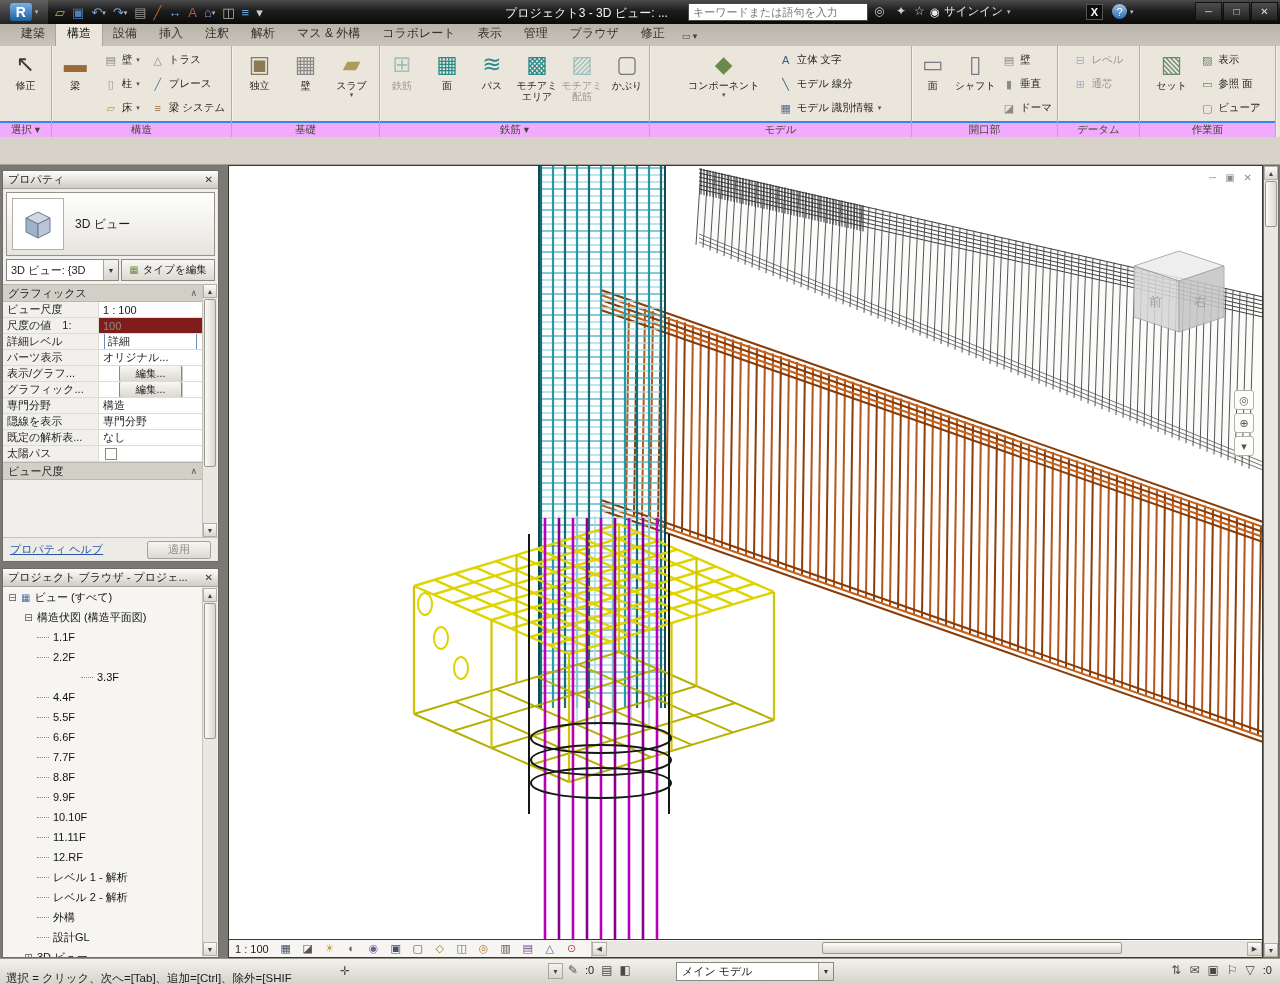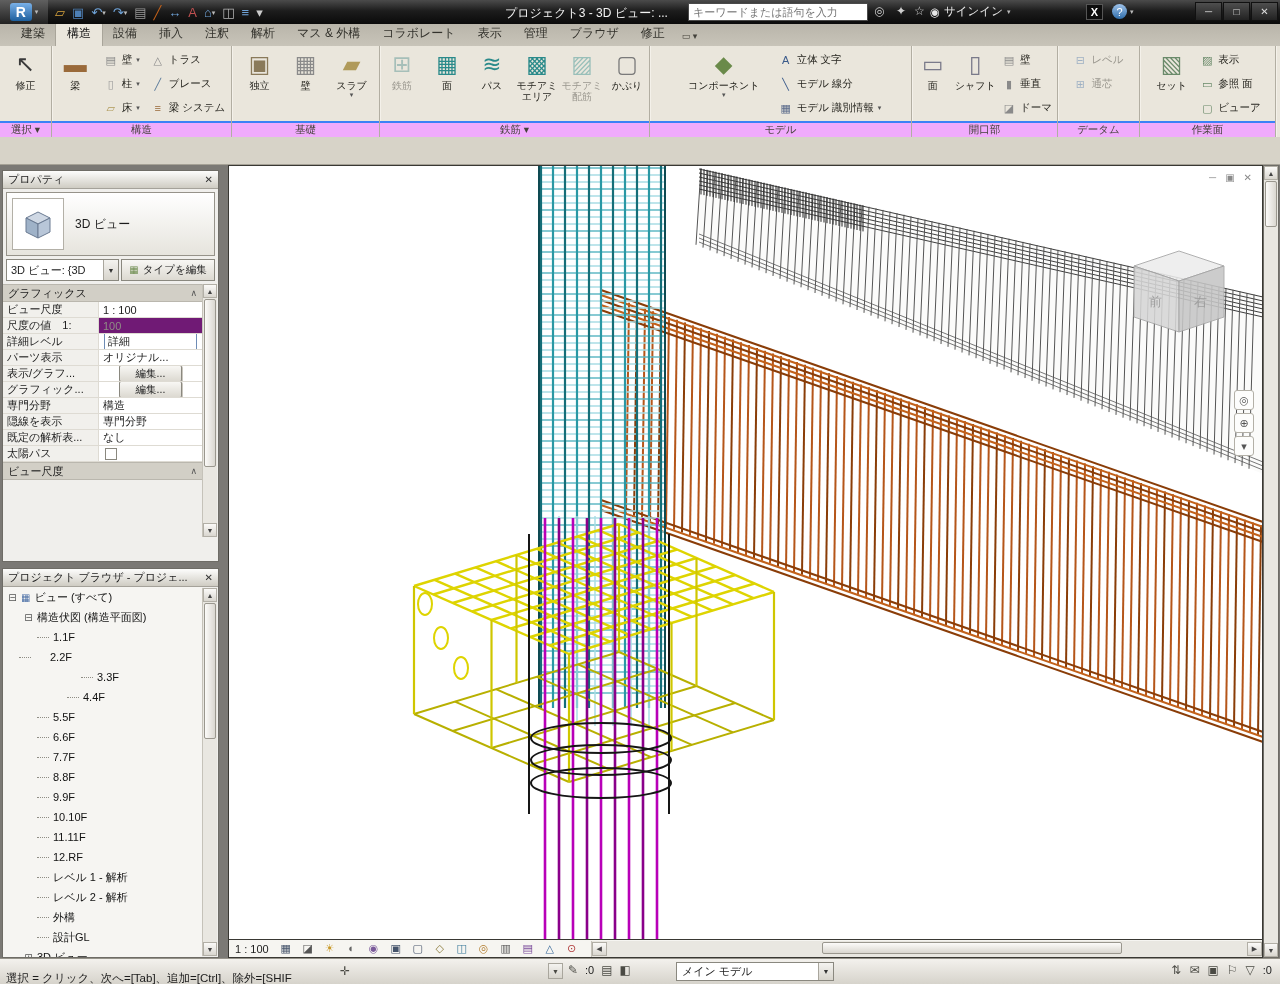--- a/index.html
+++ b/index.html
@@ -51,21 +51,21 @@
 #selrow{display:flex;margin:0 3px 3px;gap:2px;height:22px}
 .combo{flex:1;background:#fff;border:1px solid #8a887f;font-size:11px;display:flex;align-items:center;padding-left:4px;color:#1c1c1c;overflow:hidden;white-space:nowrap;cursor:pointer}
 .ca{margin-left:auto;width:15px;align-self:stretch;background:linear-gradient(#f4f3f0,#d7d4cc);border-left:1px solid #a9a69d;display:flex;align-items:center;justify-content:center;font-size:7px;color:#333;flex:none}
 #edittype{width:94px;background:linear-gradient(#f8f7f4,#dcd9d1);border:1px solid #8a887f;font-size:10.5px;display:flex;align-items:center;justify-content:center;gap:4px;cursor:pointer;color:#1c1c1c}
 #propgrid{margin-right:16px}
 .grouphead{height:18px;background:#d2cfc6;border-top:1px solid #bab7ae;border-bottom:1px solid #bab7ae;display:flex;align-items:center;font-size:11px;padding:0 5px;color:#1c1c1c}
 .chev{margin-left:auto;font-size:9px;color:#555}
 .prow{display:flex;height:16px;border-bottom:1px solid #dedbd3;background:#fff;font-size:11px}
 .pl{width:96px;background:#f1f0ec;border-right:1px solid #dedbd3;display:flex;align-items:center;padding:0 4px;color:#1c1c1c;white-space:nowrap;overflow:hidden;flex:none}
 .pv{flex:1;display:flex;align-items:center;padding:0 4px;color:#1c1c1c;white-space:nowrap;overflow:hidden}
-.pv.pdis{color:#8f8d85;background:#701a75}
+.pv.pdis{color:#8f8d85;background:#7f1d1d}
 .pvcombo{flex:1;align-self:center;height:19px;border:1px solid #6e8cb5;background:#fff;display:flex;align-items:center;padding-left:3px;margin:0 1px}
 .pbtn{margin:0 auto;padding:0 16px;height:17px;background:linear-gradient(#f8f7f4,#dcd9d1);border:1px solid #8a887f;border-radius:2px;font-size:10.5px;display:flex;align-items:center;cursor:pointer;box-shadow:1px 1px 0 #c9c6be}
 .chk{width:12px;height:12px;border:1px solid #8a887f;background:#fff;margin-left:2px}
 .vscroll{position:absolute;right:1px;width:15px;background:#e9e7e1;border-left:1px solid #c5c2b9;display:flex;flex-direction:column}
 .sarr{height:14px;background:linear-gradient(#fbfaf8,#d9d6cf);border:1px solid #b2afa6;display:flex;align-items:center;justify-content:center;font-size:7px;color:#444;flex:none}
 .sthumb{margin:1px;background:linear-gradient(90deg,#fcfbf9,#dad7d0);border:1px solid #9a978e;border-radius:2px}
 #pbottom{position:absolute;left:0;right:0;bottom:0;height:24px;display:flex;align-items:center;padding:0 7px;background:#edebe6;border-top:1px solid #c6c3ba}
 #phelp{font-size:11px;color:#2a56a5;text-decoration:underline;cursor:pointer}
 #applybtn{margin-left:auto;width:64px;height:18px;background:linear-gradient(#f6f5f2,#dcd9d1);border:1px solid #a5a29a;border-radius:2px;font-size:11px;color:#8f8d85;display:flex;align-items:center;justify-content:center}
 
@@ -465,20 +465,24 @@
         <span>ビュー尺度</span>
         <span class="chev">∧</span>
       </div>
     </div>
   <div class="vscroll" style="top:113px;bottom:24px">
     <div class="sarr">▲</div>
     <div class="sthumb" style="flex:3"></div>
     <div style="flex:1"></div>
     <div class="sarr">▼</div>
   </div>
+  <div id="pbottom">
+    <span id="phelp">プロパティ ヘルプ</span>
+    <div id="applybtn">適用</div>
+  </div>
 </div>
 
 <div class="palette" id="browser" style="top:568px;height:390px">
   <div class="phead">
     <span>プロジェクト ブラウザ - プロジェ...</span>
     <span class="phx">✕</span>
   </div>
   <div id="tree">
       <div class="titem" style="padding-left: 4px;">
         <span class="texp">⊟</span>
@@ -486,29 +490,29 @@
         <span>ビュー (すべて)</span>
       </div>
       <div class="titem" style="padding-left: 20px;">
         <span class="texp">⊟</span>
         <span>構造伏図 (構造平面図)</span>
       </div>
       <div class="titem" style="padding-left: 34px;">
         <span class="tline"></span>
         <span>1.1F</span>
       </div>
-      <div class="titem" style="padding-left: 16px; gap: 15px;">
+      <div class="titem" style="padding-left: 34px;">
         <span class="tline"></span>
         <span>2.2F</span>
       </div>
       <div class="titem" style="padding-left: 34px; margin-left: 44px;">
         <span class="tline"></span>
         <span>3.3F</span>
       </div>
-      <div class="titem" style="padding-left: 34px; margin-left: 30px;">
+      <div class="titem" style="padding-left: 34px;">
         <span class="tline"></span>
         <span>4.4F</span>
       </div>
       <div class="titem" style="padding-left: 34px;">
         <span class="tline"></span>
         <span>5.5F</span>
       </div>
       <div class="titem" style="padding-left: 34px;">
         <span class="tline"></span>
         <span>6.6F</span>

